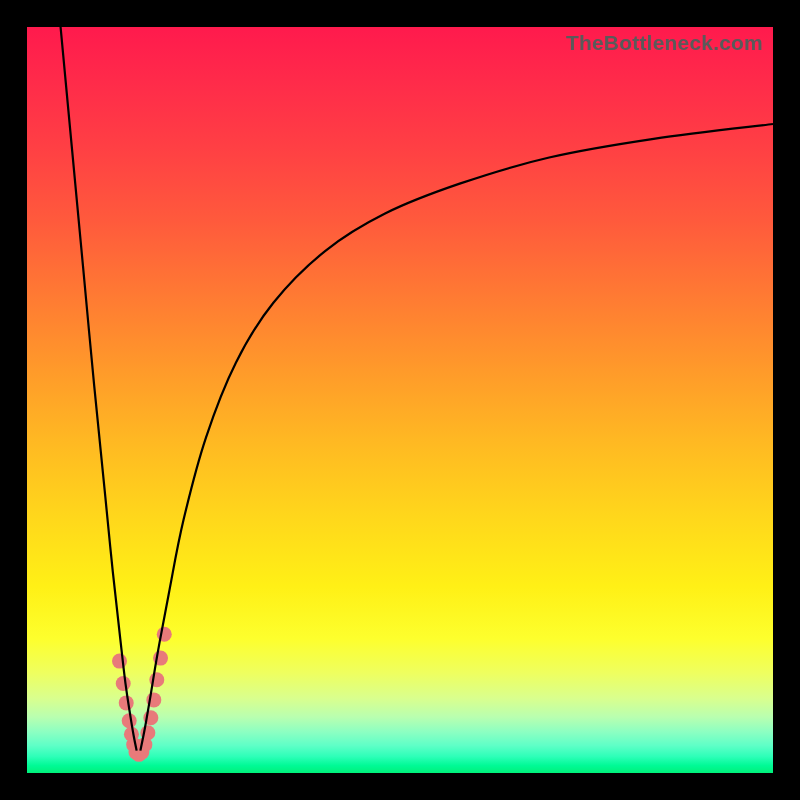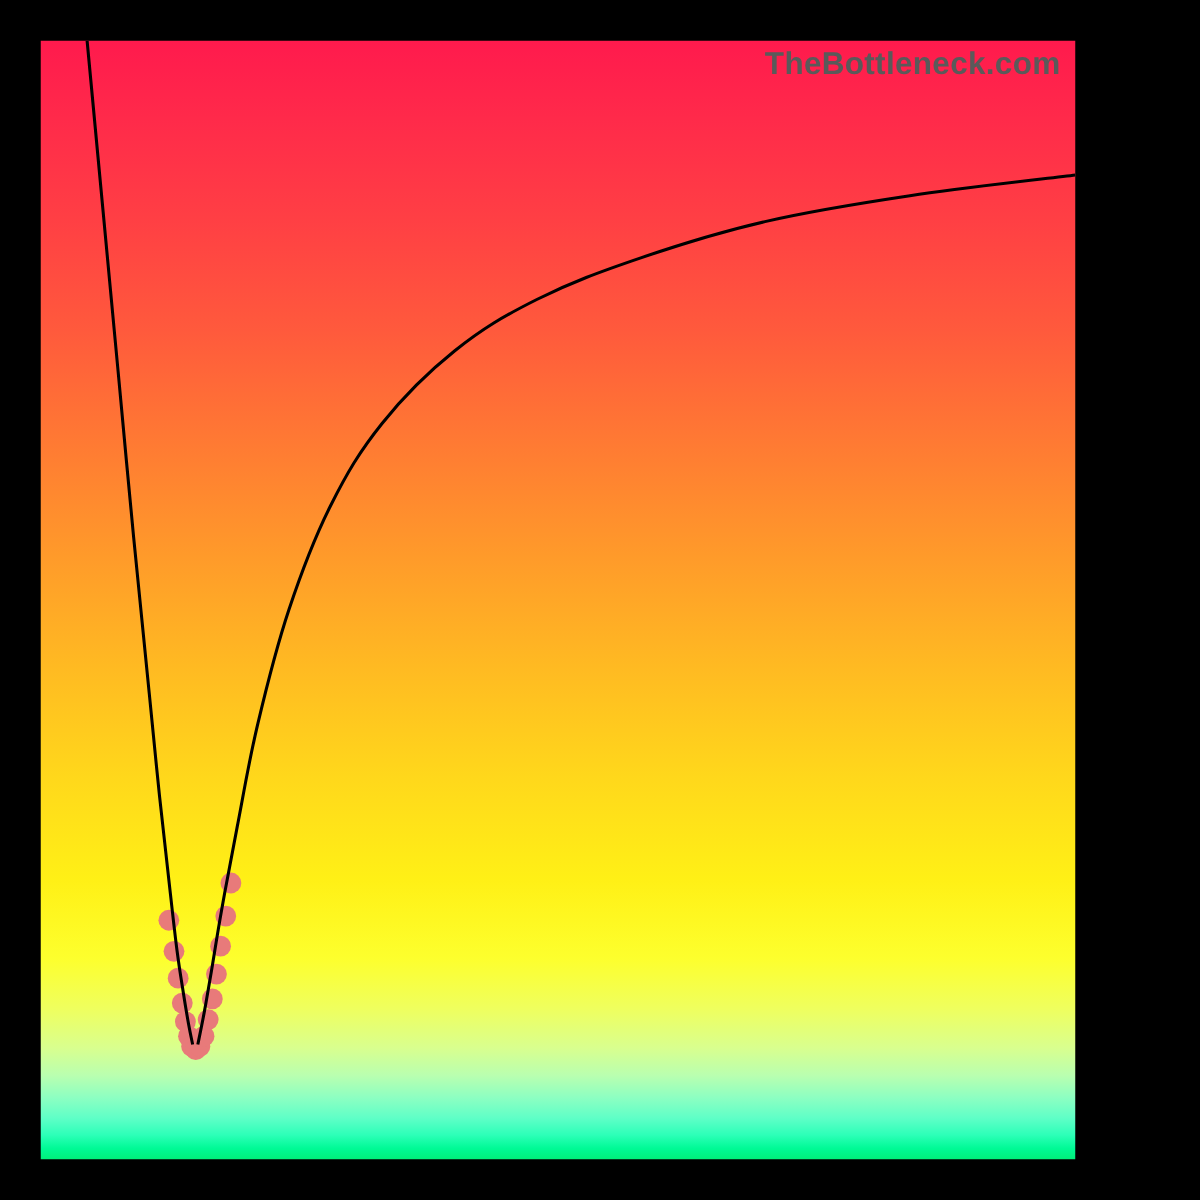--- a/index.html
+++ b/index.html
@@ -16,21 +16,21 @@
     top: 0;
     left: 0;
     width: 800px;
     height: 800px;
     background: #000;
   }
   .plot {
     position: absolute;
     top: 27px;
     left: 27px;
-    width: 690px;
+    width: 746px;
     height: 746px;
     overflow: hidden;
   }
   .gradient-bg {
     position: absolute;
     inset: 0;
     background: linear-gradient(
       to bottom,
       #ff1a4d 0%,
       #ff2a4a 7%,

